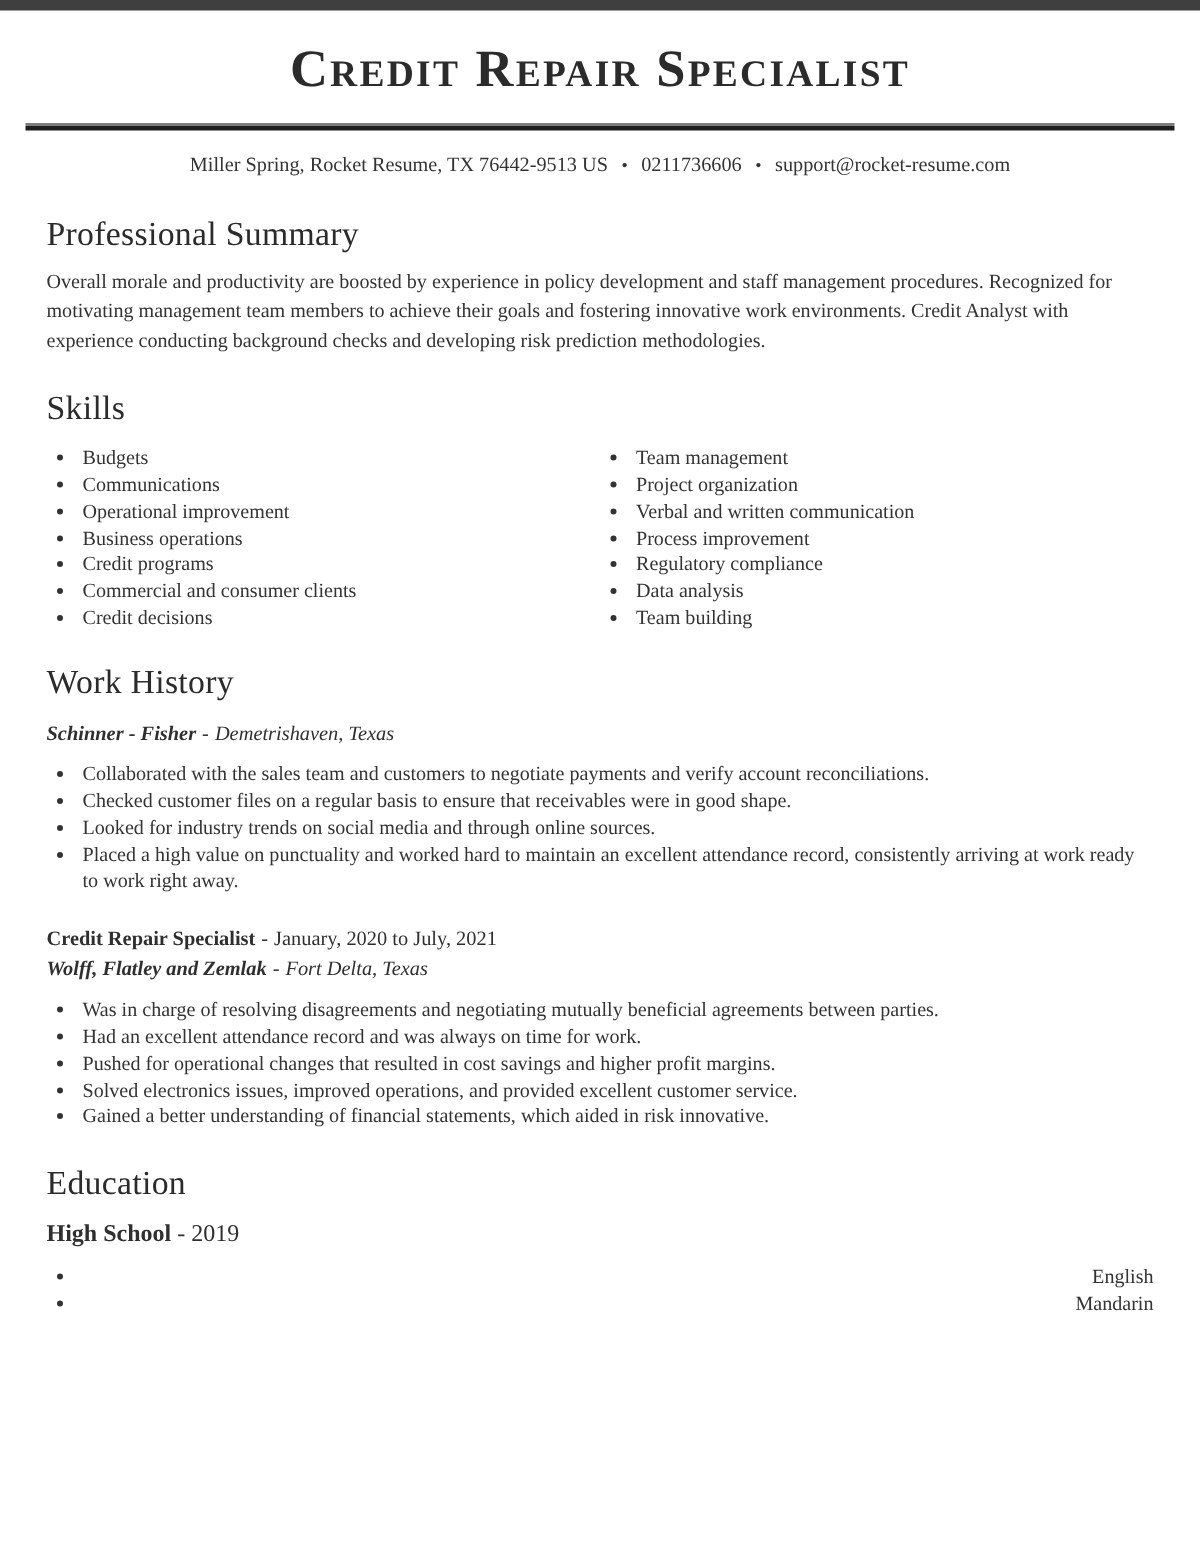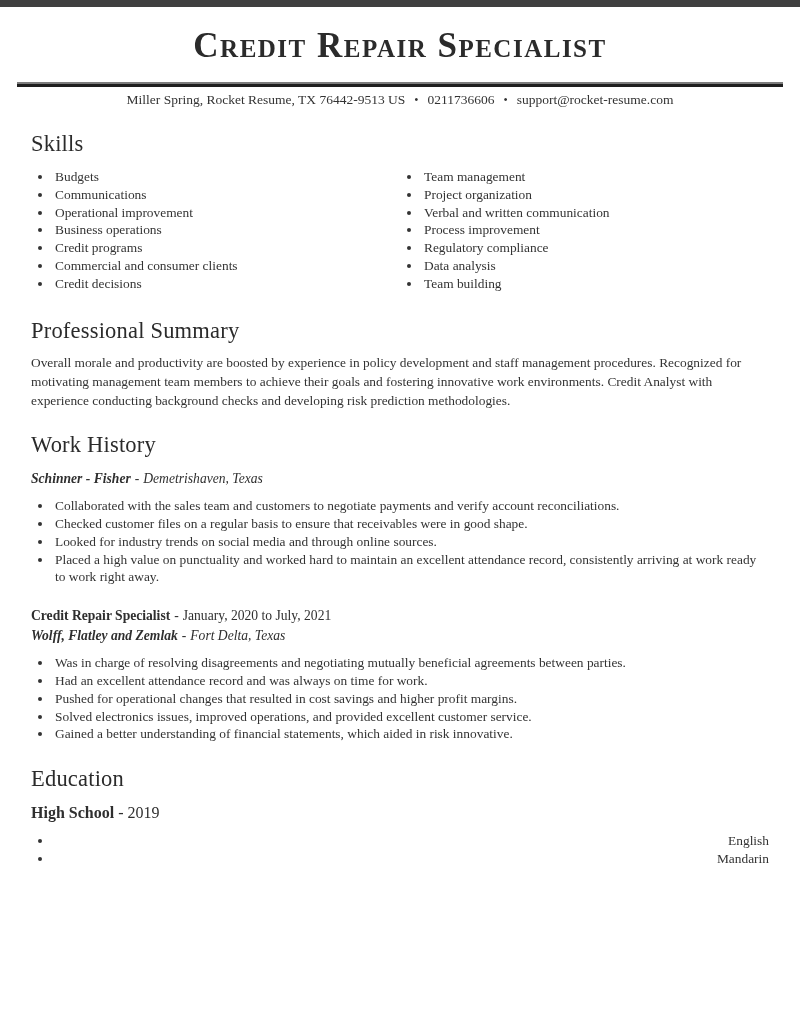--- a/index.html
+++ b/index.html
@@ -15,21 +15,21 @@
     font-variant: small-caps; font-weight: bold;
     font-size: 35px; line-height: 40px; letter-spacing: 1.5px;
     color: var(--heading, #2b2b2b);
   }
   .double-rule {
     margin: 16px 17px 0 17px; height: 5px;
     border-top: 2px solid var(--rule-light, #7d7d7d);
     border-bottom: 3px solid var(--rule-dark, #1f1f1f);
   }
   .contact-line {
-    margin-top: 5px; text-align: center;
+    margin-top: 15px; text-align: center;
     font-size: 13.5px; color: #333;
   }
   .contact-line .bullet-sep { margin: 0 9px; font-size: 12px; }
   .content { padding: 0 31px; }
   h2.section-heading {
     font-weight: 400; font-size: 22.5px; line-height: 30px;
     color: var(--heading, #2b2b2b); letter-spacing: 0.2px;
   }
   .summary-heading { margin-top: 23px; }
   p.summary-text { margin-top: 7px; font-size: 13.4px; line-height: 19.4px; color: #333; }
@@ -62,20 +62,25 @@
 
   <div class="double-rule"></div>
 
   <div class="contact-line">
     <span>Miller Spring, Rocket Resume, TX 76442-9513 US</span><span class="bullet-sep">•</span><span>0211736606</span><span class="bullet-sep">•</span><span>support@rocket-resume.com</span>
   </div>
 
   <div class="content">
 
     <section>
+      <h2 class="section-heading summary-heading">Professional Summary</h2>
+      <p class="summary-text">Overall morale and productivity are boosted by experience in policy development and staff management procedures. Recognized for motivating management team members to achieve their goals and fostering innovative work environments. Credit Analyst with experience conducting background checks and developing risk prediction methodologies.</p>
+    </section>
+
+    <section>
       <h2 class="section-heading skills-heading">Skills</h2>
       <div class="skills-grid">
         <ul class="blist">
           <li>Budgets</li>
           <li>Communications</li>
           <li>Operational improvement</li>
           <li>Business operations</li>
           <li>Credit programs</li>
           <li>Commercial and consumer clients</li>
           <li>Credit decisions</li>
@@ -83,25 +88,20 @@
         <ul class="blist">
           <li>Team management</li>
           <li>Project organization</li>
           <li>Verbal and written communication</li>
           <li>Process improvement</li>
           <li>Regulatory compliance</li>
           <li>Data analysis</li>
           <li>Team building</li>
         </ul>
       </div>
-    </section>
-
-    <section>
-      <h2 class="section-heading summary-heading">Professional Summary</h2>
-      <p class="summary-text">Overall morale and productivity are boosted by experience in policy development and staff management procedures. Recognized for motivating management team members to achieve their goals and fostering innovative work environments. Credit Analyst with experience conducting background checks and developing risk prediction methodologies.</p>
     </section>
 
     <section>
       <h2 class="section-heading work-heading">Work History</h2>
 
       <div class="job">
         <div class="job-line">
           <span class="job-company">Schinner - Fisher</span><span class="sep italic">-</span><span class="job-location">Demetrishaven, Texas</span>
         </div>
         <ul class="blist">

